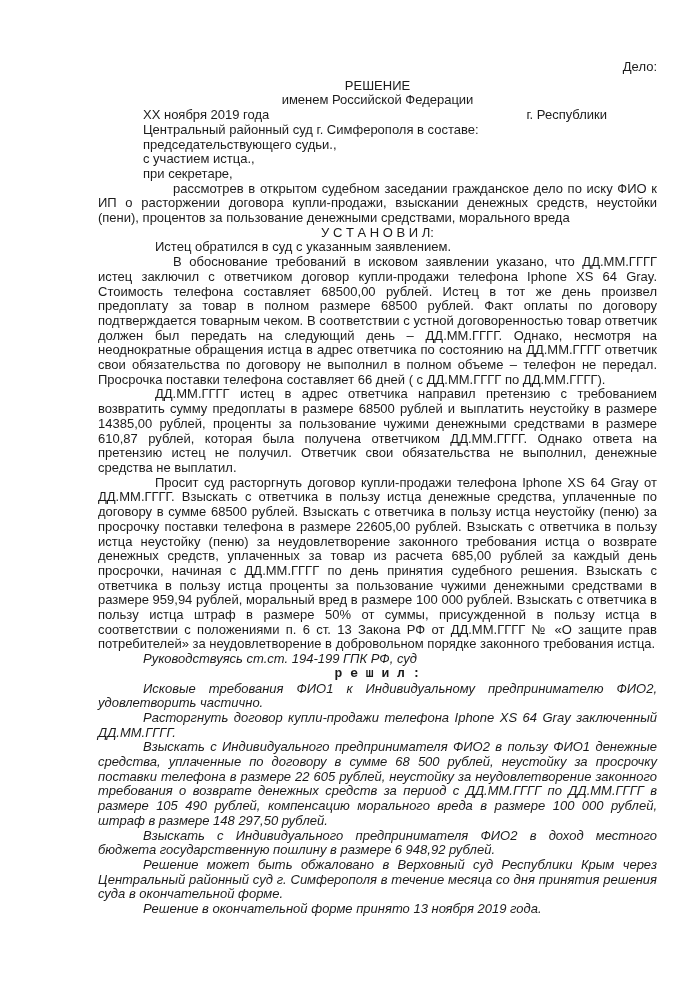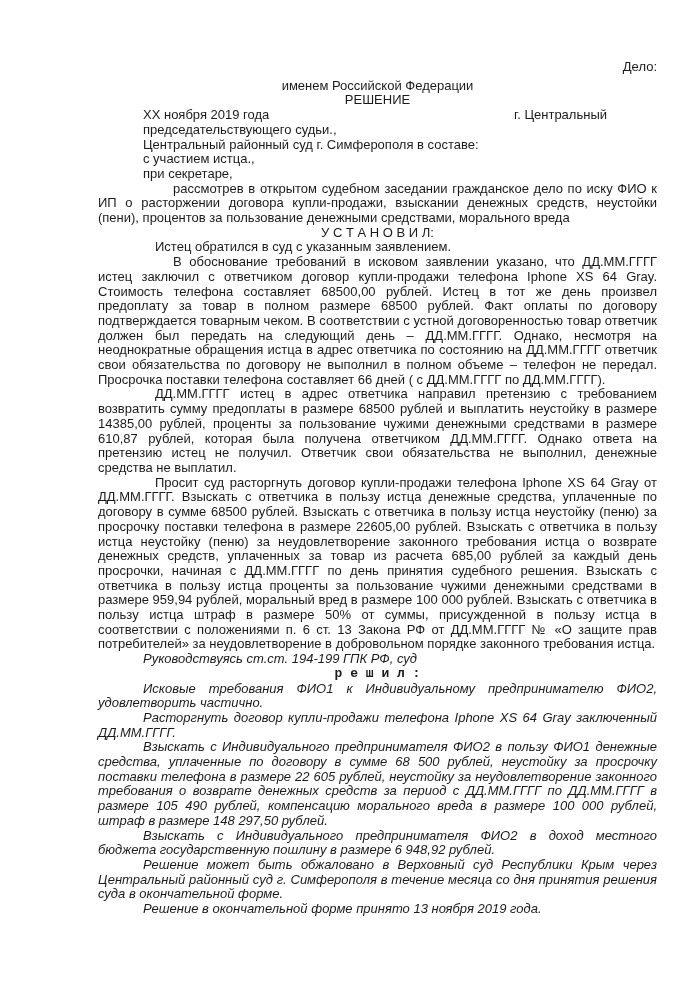--- a/index.html
+++ b/index.html
@@ -57,31 +57,31 @@
     padding-right: 134px;
   }
 </style>
 </head>
 <body>
 
 <div class="page">
 
   <div class="case-label">Дело:</div>
 
+  <div class="center">РЕШЕНИЕ</div>
+
   <div class="center">именем Российской Федерации</div>
-
-  <div class="center">РЕШЕНИЕ</div>
 
   <div class="date-line">
     <span>XX ноября 2019 года</span>
-    <span>г. Центральный</span>
+    <span>г. Республики</span>
   </div>
 
+  <div class="court-line">Центральный районный суд г. Симферополя в составе:</div>
   <div class="court-line">председательствующего судьи.,</div>
-  <div class="court-line">Центральный районный суд г. Симферополя в составе:</div>
   <div class="court-line">с участием истца.,</div>
   <div class="court-line">при секретаре,</div>
 
   <p class="para indent-lg">рассмотрев в открытом судебном заседании гражданское дело по иску ФИО к ИП о расторжении договора купли-продажи, взыскании денежных средств, неустойки (пени), процентов за пользование денежными средствами, морального вреда</p>
 
   <div class="center">У С Т А Н О В И Л:</div>
 
   <p class="para indent-md">Истец обратился в суд с указанным заявлением.</p>
 
   <p class="para indent-lg">В обоснование требований в исковом заявлении указано, что ДД.ММ.ГГГГ истец заключил с ответчиком договор купли-продажи телефона Iphone XS 64 Gray. Стоимость телефона составляет 68500,00 рублей. Истец в тот же день произвел предоплату за товар в полном размере 68500 рублей. Факт оплаты по договору подтверждается товарным чеком. В соответствии с устной договоренностью товар ответчик должен был передать на следующий день – ДД.ММ.ГГГГ. Однако, несмотря на неоднократные обращения истца в адрес ответчика по состоянию на ДД.ММ.ГГГГ ответчик свои обязательства по договору не выполнил в полном объеме – телефон не передал. Просрочка поставки телефона составляет 66 дней ( с ДД.ММ.ГГГГ по ДД.ММ.ГГГГ).</p>

